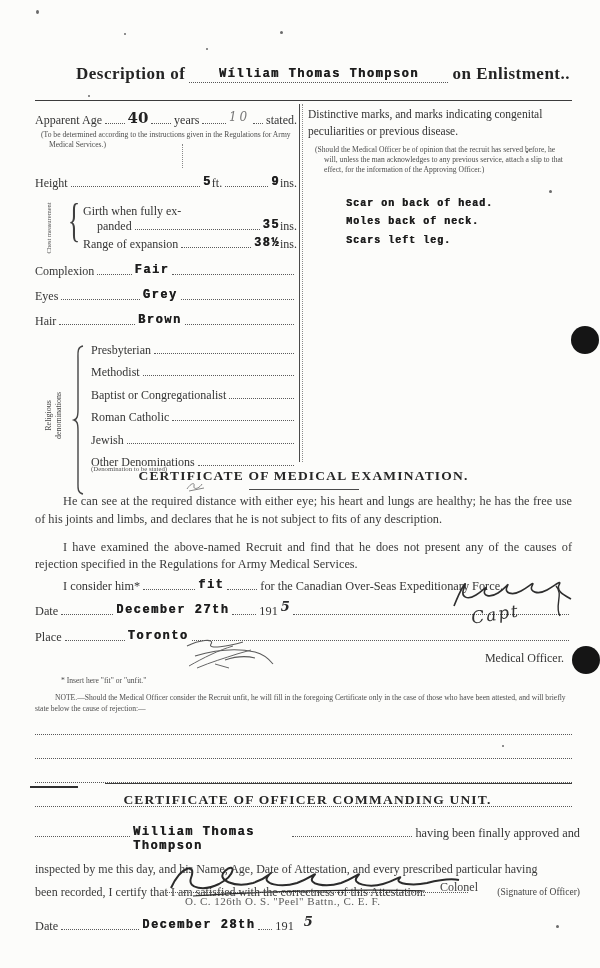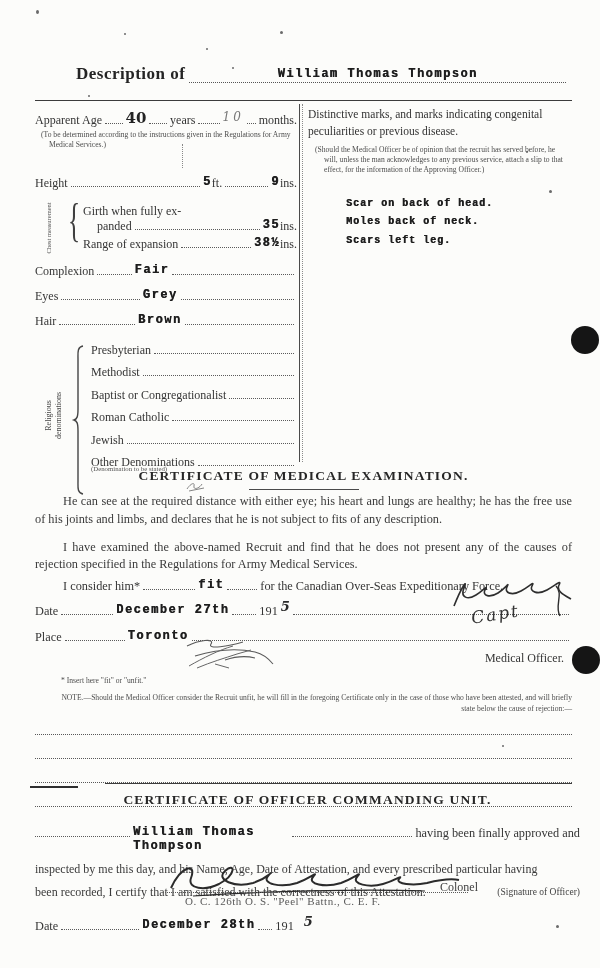--- a/index.html
+++ b/index.html
@@ -70,21 +70,21 @@
   .para{margin-top:10px;font-size:12.3px;line-height:1.45;text-align:justify;text-indent:28px;color:#3a3a3a;}
   .para2{margin-top:3px;}
   .consider-row{margin-top:5px;padding-left:28px;font-size:12.3px;}
   .date-row{margin-top:9px;font-size:12.3px;position:relative;}
   .place-row{margin-top:11px;font-size:12.3px;position:relative;}
   .sig-med{position:absolute;right:-8px;top:104px;}
   .capt-hand{position:absolute;right:52px;top:136px;font-family:"DejaVu Serif",serif;
              font-style:italic;font-size:17px;color:#333;transform:rotate(-9deg);letter-spacing:2px;}
   .mo-label{text-align:right;margin-top:6px;font-size:12px;padding-right:8px;}
   .footnote{margin-top:10px;margin-left:26px;position:relative;}
-  .note-para{margin-top:7px;line-height:1.4;text-indent:20px;text-align:right;}
+  .note-para{margin-top:7px;line-height:1.4;text-indent:20px;}
   .blank-lines{margin-top:20px;}
   .blank-line{border-bottom:1.5px dotted #585858;height:0;margin-bottom:23px;}
 
   .rule-short{position:absolute;left:30px;top:786px;width:48px;border-top:2.2px solid #2e2e2e;}
   .rule-long{position:absolute;left:105px;right:28px;top:783px;border-top:1.6px solid #3c3c3c;}
 
   
   .commanding{position:absolute;left:35px;right:20px;top:792px;height:160px;}
   .co-name-row{margin-top:18px;font-size:12.3px;}
   .co-line{margin-top:6px;font-size:12px;line-height:1.45;color:#3a3a3a;}
@@ -114,35 +114,36 @@
   <div class="speck" style="left:556px;top:925px;width:3px;height:3px;"></div>
 
   <div class="punch-dot" style="left:571px;top:326px;"></div>
   <div class="punch-dot" style="left:572px;top:646px;"></div>
 
   <div class="title-row">
     <span class="title-bold">Description of</span>
     <span class="name-slot">
       <span class="typed">William Thomas Thompson</span>
     </span>
+    <span class="title-bold">on Enlistment..</span>
   </div>
   <div class="hr-top"></div>
   <div class="col-divider"></div>
 
   <div class="left-col">
     <div class="row" style="margin-top:6px;">
       <span class="lbl">Apparent Age</span>
       <span class="dots"></span>
       <span class="hand-bold">40</span>
       <span class="dots"></span>
       <span class="lbl">years</span>
       <span class="dots" style="flex:1.2;"></span>
       <span class="hand-light">10</span>
       <span class="dots" style="flex:.5;"></span>
-      <span class="lbl">months.</span>
+      <span class="lbl">stated.</span>
     </div>
     <div class="small-print age-note">(To be determined according to the instructions given in the Regulations for Army Medical Services.)</div>
     <div class="artifact-vdots"></div>
 
     <div class="row height-row">
       <span class="lbl">Height</span>
       <span class="dots" style="flex:2.4;"></span>
       <span class="typed">5</span>
       <span class="lbl">ft.</span>
       <span class="dots" style="flex:.8;"></span>

